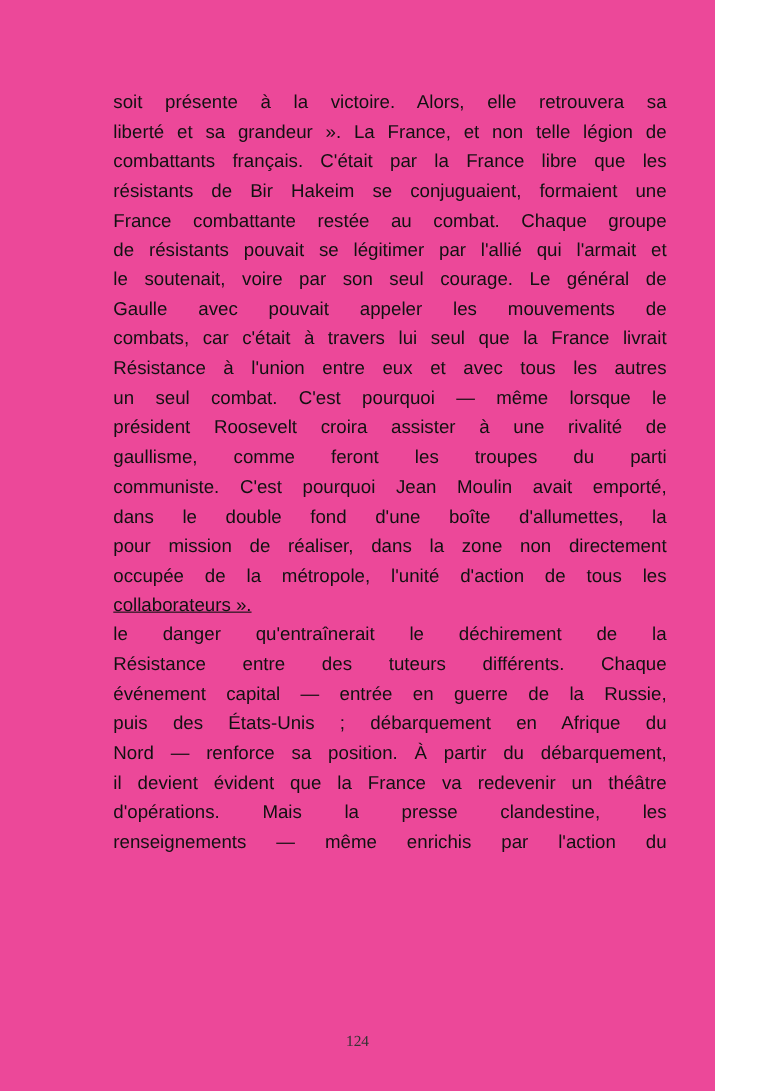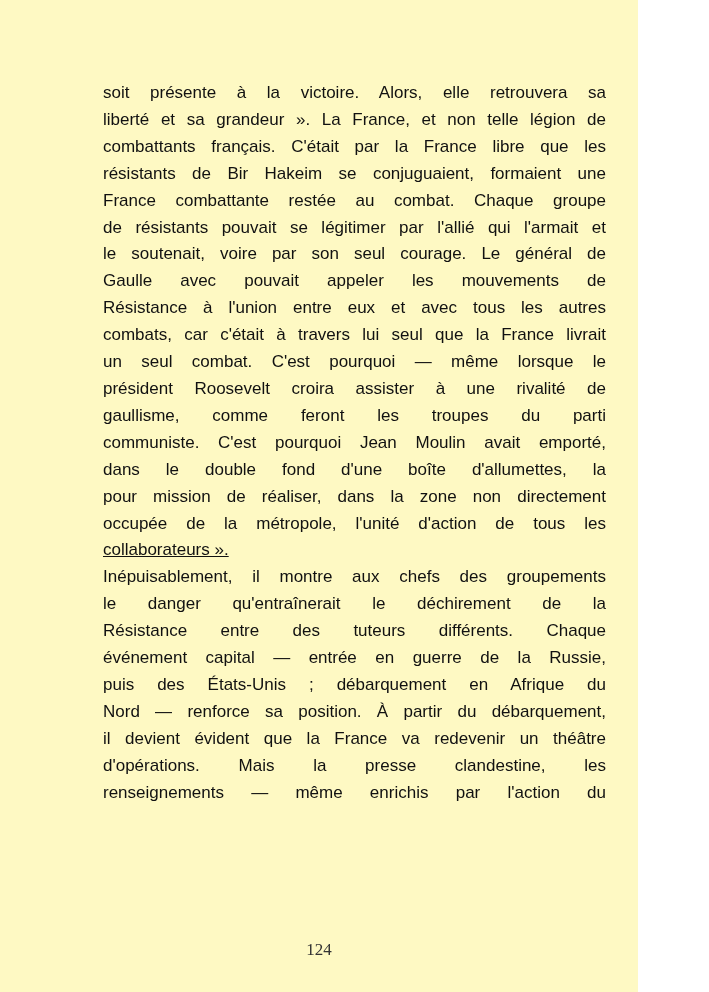--- a/index.html
+++ b/index.html
@@ -4,23 +4,24 @@
 <style>
   html, body {
     margin: 0;
     padding: 0;
     background: #ffffff;
   }
   .page {
     position: relative;
     width: 638px;
     height: 992px;
-    background: #fef9c3;
+    background: #ec4899;
     font-family: "Liberation Sans", sans-serif;
     overflow: hidden;
+    padding-left: 12px;
   }
   .text-block {
     position: absolute;
     left: 103px;
     top: 80px;
     width: 503px;
     font-size: 17px;
     line-height: 26.9px;
     color: #111111;
   }
@@ -35,48 +36,47 @@
     text-decoration: underline;
     -moz-text-align-last: left;
   }
   .page-number {
     position: absolute;
     left: 0;
     top: 940px;
     width: 100%;
     text-align: center;
     font-family: "Liberation Serif", serif;
-    font-size: 17px;
+    font-size: 14px;
     color: #333333;
   }
 </style>
 </head>
 <body>
 
 <div class="page">
   <div class="text-block">
       <div class="line">soit présente à la victoire. Alors, elle retrouvera sa</div>
       <div class="line">liberté et sa grandeur ». La France, et non telle légion de</div>
       <div class="line">combattants français. C'était par la France libre que les</div>
       <div class="line">résistants de Bir Hakeim se conjuguaient, formaient une</div>
       <div class="line">France combattante restée au combat. Chaque groupe</div>
       <div class="line">de résistants pouvait se légitimer par l'allié qui l'armait et</div>
       <div class="line">le soutenait, voire par son seul courage. Le général de</div>
       <div class="line">Gaulle avec pouvait appeler les mouvements de</div>
+      <div class="line">combats, car c'était à travers lui seul que la France livrait</div>
       <div class="line">Résistance à l'union entre eux et avec tous les autres</div>
-      <div class="line">combats, car c'était à travers lui seul que la France livrait</div>
       <div class="line">un seul combat. C'est pourquoi — même lorsque le</div>
       <div class="line">président Roosevelt croira assister à une rivalité de</div>
       <div class="line">gaullisme, comme feront les troupes du parti</div>
       <div class="line">communiste. C'est pourquoi Jean Moulin avait emporté,</div>
       <div class="line">dans le double fond d'une boîte d'allumettes, la</div>
       <div class="line">pour mission de réaliser, dans la zone non directement</div>
       <div class="line">occupée de la métropole, l'unité d'action de tous les</div>
       <div class="line no-justify-last">collaborateurs ».</div>
-      <div class="line">Inépuisablement, il montre aux chefs des groupements</div>
       <div class="line">le danger qu'entraînerait le déchirement de la</div>
       <div class="line">Résistance entre des tuteurs différents. Chaque</div>
       <div class="line">événement capital — entrée en guerre de la Russie,</div>
       <div class="line">puis des États-Unis ; débarquement en Afrique du</div>
       <div class="line">Nord — renforce sa position. À partir du débarquement,</div>
       <div class="line">il devient évident que la France va redevenir un théâtre</div>
       <div class="line">d'opérations. Mais la presse clandestine, les</div>
       <div class="line">renseignements — même enrichis par l'action du</div>
     </div>
   <div class="page-number">124</div>

